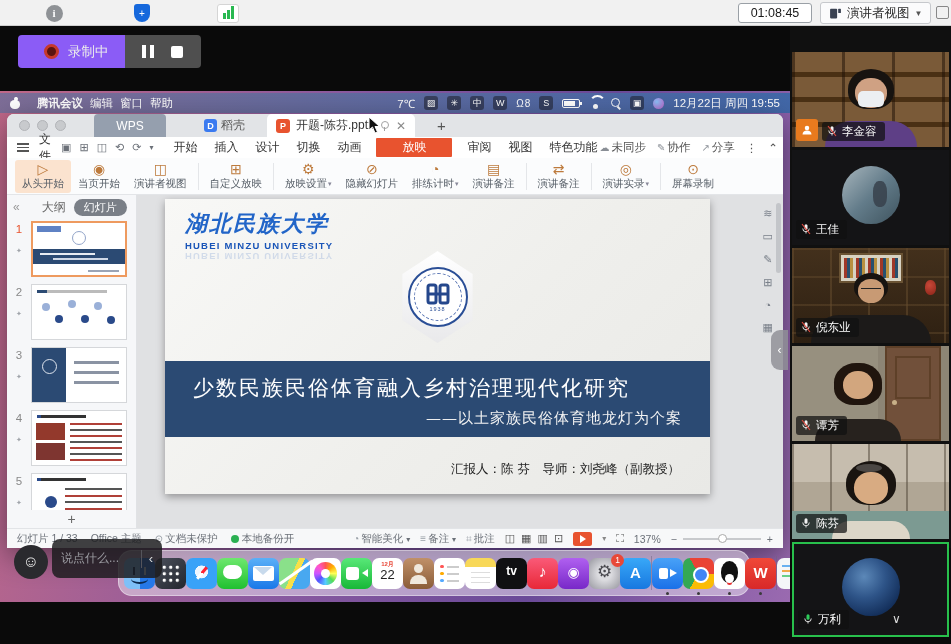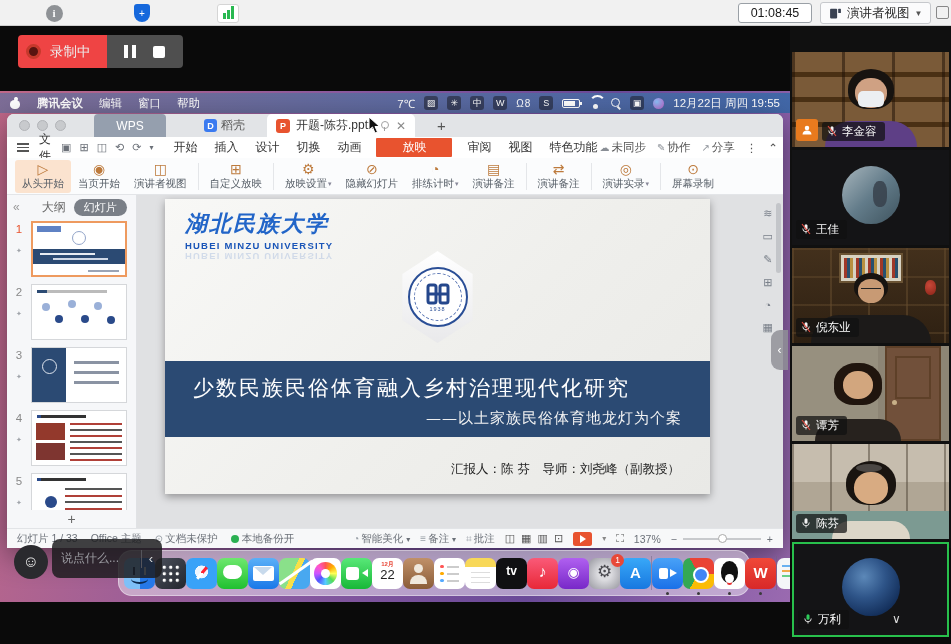--- a/index.html
+++ b/index.html
@@ -16,21 +16,21 @@
 .ic-net{left:216px;width:24px}
 .ic-net i{width:22px;height:19px;background:#fff;border:1px solid #d5d5d5;border-radius:3px;display:flex;align-items:flex-end;justify-content:center;gap:1px;padding-bottom:3px;font-style:normal}
 .ic-net b{display:block;width:3px;background:#28b850}
 .timer-box{position:absolute;left:738px;top:3px;width:74px;height:20px;background:#fff;border:1px solid #9aa0a6;border-radius:3px;font-size:12.5px;color:#1a1a1a;display:flex;align-items:center;justify-content:center}
 .view-btn{position:absolute;left:820px;top:2px;height:22px;padding:0 8px;display:flex;align-items:center;gap:5px;border:1px solid #c6c8cc;border-radius:3px;background:#fbfbfc;font-size:12.5px;color:#2a2a2a}
 .view-btn .caret{font-size:8px;color:#555}
 .fs-btn{position:absolute;left:936px;top:6px;width:13px;height:13px;border:1.6px solid #888;border-radius:2px;background:transparent}
 
 
 .rec-bar{position:absolute;left:18px;top:35px;height:33px;display:flex;z-index:25;border-radius:4px;overflow:hidden}
-.rec-left{background:#ef4444;display:flex;align-items:center;gap:9px;padding:0 16px 0 8px}
+.rec-left{background:#8b5cf6;display:flex;align-items:center;gap:9px;padding:0 16px 0 26px}
 .rec-ring{width:15px;height:15px;border-radius:50%;border:3px solid #c6392c;background:#5a1410}
 .rec-left span{color:#ececec;font-size:13.5px}
 .rec-right{background:#4f4f4f;width:76px;display:flex;align-items:center;justify-content:center;gap:17px}
 .pause-ic{display:flex;gap:4px}
 .pause-ic b{display:block;width:4px;height:13px;background:#fff}
 .stop-ic{width:12px;height:12px;background:#fff;border-radius:2px}
 
 
 .desktop{position:absolute;left:0;top:91px;width:790px;height:511px;background:linear-gradient(100deg,#c06888 0%,#8a5aa0 40%,#6a4a98 70%,#9a6ab0 100%);overflow:hidden}
 .menubar{position:absolute;left:0;top:2px;width:100%;height:20px;background:linear-gradient(90deg,rgba(122,110,152,.95),rgba(62,104,168,.95));display:flex;align-items:center;padding:0 10px;color:#fff;font-size:11.5px}
@@ -306,21 +306,21 @@
           <b></b>
         </span>
       <span class="stop-ic"></span>
     </div>
   </div>
 
   <div class="desktop">
     <div class="menubar">
       <div class="mb-left">
         <span class="apple"></span>
-        <span id="mb-menus" style="display:flex;gap:16px">
+        <span id="mb-menus" style="display:flex;gap:7px">
             <span class="mb-item" style="font-weight: bold;">腾讯会议</span>
             <span class="mb-item">编辑</span>
             <span class="mb-item">窗口</span>
             <span class="mb-item">帮助</span>
           </span>
       </div>
       <div class="mb-right">
         <span>7℃</span>
         <span class="mb-chip">▨</span>
         <span class="mb-chip">✳</span>

